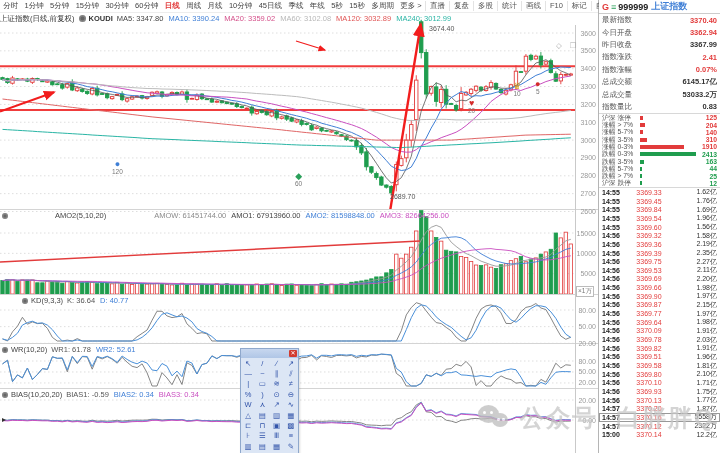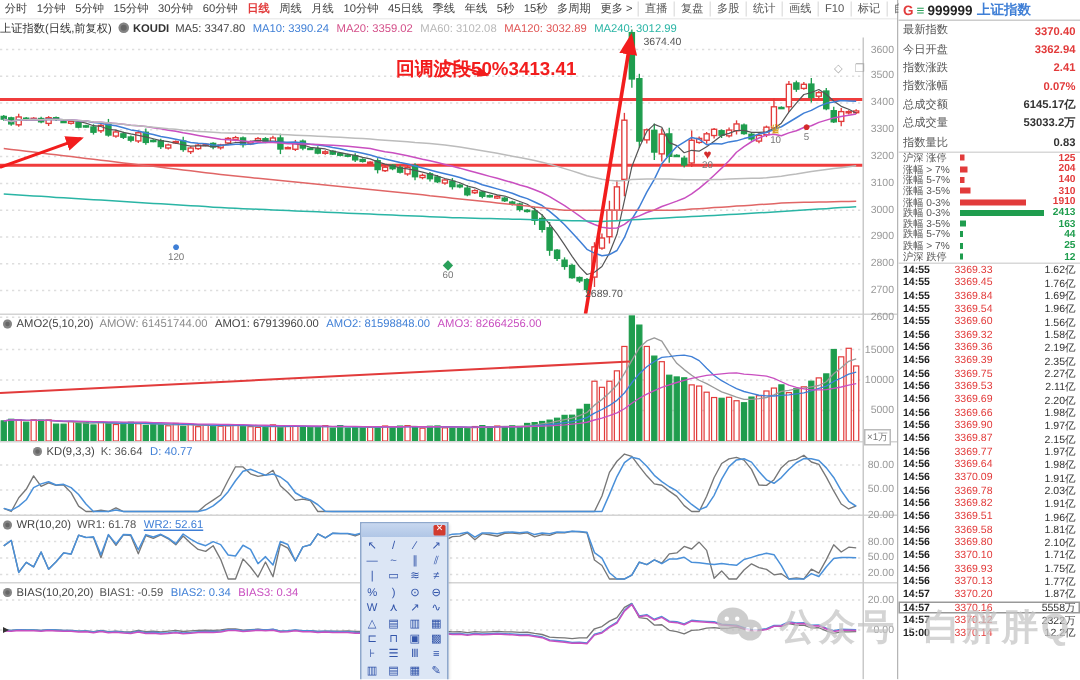--- a/index.html
+++ b/index.html
@@ -515,42 +515,41 @@
       <polygon points="2,29 6,31 2,33" fill="#333"></polygon>
     </svg>
 
   <div class="hsep" style="top:209px;"></div>
   <div class="hsep" style="top:294px;"></div>
   <div class="hsep" style="top:343px;"></div>
   <div class="hsep" style="top:388px;"></div>
   <div class="vsep" style="left:575px;top:25px;height:428px;"></div>
   <div class="vsep" style="left:598px;top:0;height:453px;background:#b5b5b5;"></div>
 
-  <div class="phead" style="top:211px;">
+  <div class="phead" style="top:211px;gap:44px;">
     <span class="cicon"></span>
     <span style="margin-right:4px;">AMO2(5,10,20)</span>
     <span id="amo-list"><span class="mav" style="color: rgb(138, 138, 138);">AMOW: 61451744.00</span><span class="mav" style="color: rgb(68, 68, 68);">AMO1: 67913960.00</span><span class="mav" style="color: rgb(63, 127, 214);">AMO2: 81598848.00</span><span class="mav" style="color: rgb(201, 79, 192);">AMO3: 82664256.00</span></span>
   </div>
   <div class="phead" style="top:296px;margin-left:20px;">
     <span class="cicon"></span>
     <span style="margin-right:4px;">KD(9,3,3)</span>
     <span id="kd-list"><span class="mav" style="color: rgb(85, 85, 85);">K: 36.64</span><span class="mav" style="color: rgb(63, 127, 214);">D: 40.77</span></span>
   </div>
   <div class="phead" style="top:345px;justify-content:space-between;">
     <span class="cicon"></span>
     <span style="margin-right:4px;">WR(10,20)</span>
-    <span id="wr-list"><span class="mav" style="color: rgb(85, 85, 85);">WR1: 61.78</span><span class="mav" style="color: rgb(63, 127, 214); text-decoration: underline;">WR2: 52.61</span></span>
+    <span id="wr-list"><span class="mav" style="color: rgb(85, 85, 85);">WR1: 61.78</span><span class="mav" style="color: rgb(63, 127, 214);">WR2: 52.61</span></span>
   </div>
   <div class="phead" style="top:390px;">
     <span class="cicon"></span>
     <span style="margin-right:4px;">BIAS(10,20,20)</span>
     <span id="bias-list"><span class="mav" style="color: rgb(85, 85, 85);">BIAS1: -0.59</span><span class="mav" style="color: rgb(63, 127, 214);">BIAS2: 0.34</span><span class="mav" style="color: rgb(201, 79, 192);">BIAS3: 0.34</span></span>
   </div>
 
-  <div id="anno-text">回调波段50%3413.41</div>
   <div id="hi-label">3674.40</div>
   <div id="lo-label">2689.70</div>
   <div id="mini-icons">◇ ❐</div>
   <div class="unitbox">×1万</div>
   <div id="markers">
       <div class="mk" style="left: 112px; top: 160px;">
         <span class="g" style="color: rgb(63, 127, 214);">●</span>
         <span class="t">120</span>
       </div>
       <div class="mk" style="left: 295px; top: 172px;">
@@ -603,20 +602,24 @@
       <span id="p-name">上证指数</span>
     </div>
     <div id="p-quote">
         <div class="qrow">
           <span class="ql">最新指数</span>
           <span class="qv" style="color: rgb(226, 59, 59);">3370.40</span>
         </div>
         <div class="qrow">
           <span class="ql">今日开盘</span>
           <span class="qv" style="color: rgb(226, 59, 59);">3362.94</span>
+        </div>
+        <div class="qrow">
+          <span class="ql">昨日收盘</span>
+          <span class="qv" style="color: rgb(51, 51, 51);">3367.99</span>
         </div>
         <div class="qrow">
           <span class="ql">指数涨跌</span>
           <span class="qv" style="color: rgb(226, 59, 59);">2.41</span>
         </div>
         <div class="qrow">
           <span class="ql">指数涨幅</span>
           <span class="qv" style="color: rgb(226, 59, 59);">0.07%</span>
         </div>
         <div class="qrow">

